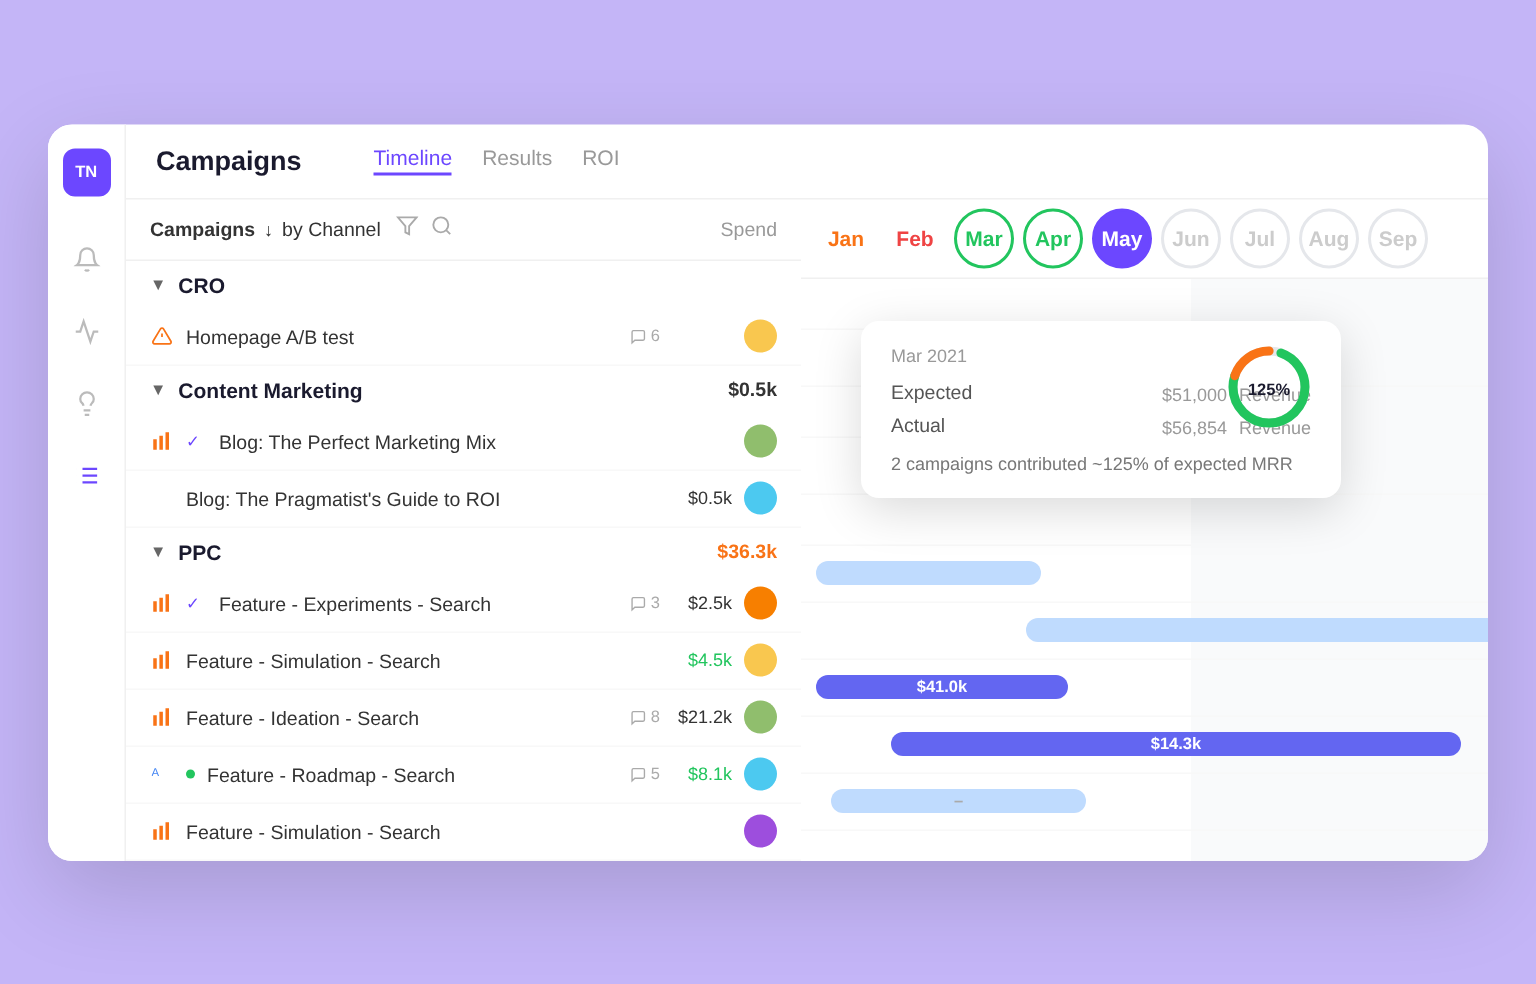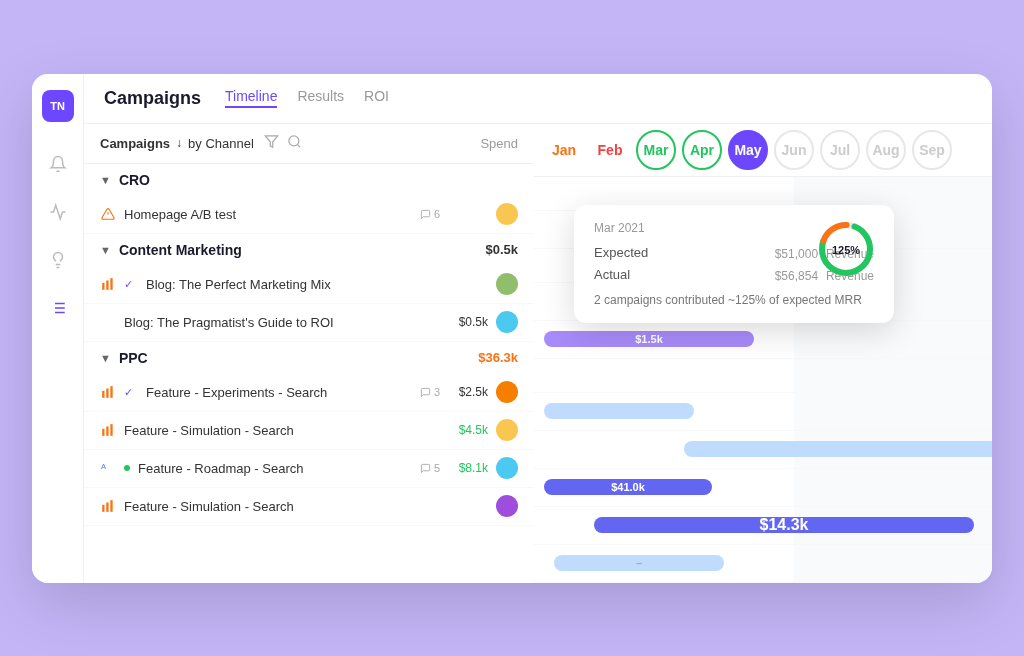--- a/index.html
+++ b/index.html
@@ -75,20 +75,21 @@
       gap: 24px;
     }
     .header-title {
       font-size: 18px;
       font-weight: 700;
       color: #1a1a2e;
     }
     .header-nav {
       display: flex;
       gap: 20px;
+      margin-left: 24px;
     }
     .nav-item {
       font-size: 14px;
       color: #999;
       cursor: pointer;
       padding-bottom: 2px;
     }
     .nav-item.active {
       color: #6c47ff;
       border-bottom: 2px solid #6c47ff;
@@ -515,20 +516,38 @@
                   <rect x="9" y="6" width="4" height="16"></rect>
                   <rect x="16" y="2" width="4" height="20"></rect>
                 </svg>
             </div>
             <span class="row-name">Feature - Simulation - Search</span>
             <span class="row-spend green">$4.5k</span>
             <div class="row-avatar avatar-1"></div>
           </div>
           <div class="campaign-row">
             <div class="row-icon">
+              <svg width="14" height="14" viewBox="0 0 24 24" fill="#f97316">
+                  <rect x="2" y="10" width="4" height="12"></rect>
+                  <rect x="9" y="6" width="4" height="16"></rect>
+                  <rect x="16" y="2" width="4" height="20"></rect>
+                </svg>
+            </div>
+            <span class="row-name">Feature - Ideation - Search</span>
+            <div class="row-comments">
+              <svg width="11" height="11" viewBox="0 0 24 24" fill="none" stroke="#aaa" stroke-width="2">
+                  <path d="M21 15a2 2 0 0 1-2 2H7l-4 4V5a2 2 0 0 1 2-2h14a2 2 0 0 1 2 2z"></path>
+                </svg>
+              <span>8</span>
+            </div>
+            <span class="row-spend">$21.2k</span>
+            <div class="row-avatar avatar-2"></div>
+          </div>
+          <div class="campaign-row">
+            <div class="row-icon">
               <svg width="14" height="14" viewBox="0 0 24 24">
                   <text y="14" font-size="13" fill="#4285f4">A</text>
                 </svg>
             </div>
             <div style="width:6px;height:6px;border-radius:50%;background:#22c55e;flex-shrink:0;"></div>
             <span class="row-name">Feature - Roadmap - Search</span>
             <div class="row-comments">
               <svg width="11" height="11" viewBox="0 0 24 24" fill="none" stroke="#aaa" stroke-width="2">
                   <path d="M21 15a2 2 0 0 1-2 2H7l-4 4V5a2 2 0 0 1 2-2h14a2 2 0 0 1 2 2z"></path>
                 </svg>
@@ -574,40 +593,37 @@
 
           <div class="timeline-row">
             <div class="tl-bar bar-cyan" style="left:160px;width:130px;"></div>
           </div>
 
           <div class="group-header-spacer"></div>
 
           <div class="timeline-row">
           </div>
 
-          <div class="timeline-row">
-            <div class="tl-bar bar-purple" style="left:10px;width:210px;font-size:11px;font-weight:700;color:#fff;">$1.5k</div>
-          </div>
 
           <div class="group-header-spacer"></div>
 
           <div class="timeline-row">
             <div class="tl-bar bar-blue-light" style="left:10px;width:150px;"></div>
           </div>
 
           <div class="timeline-row">
             <div class="tl-bar bar-blue-light" style="left:150px;width:340px;"></div>
           </div>
 
           <div class="timeline-row">
             <div class="tl-bar bar-indigo" style="left:10px;width:168px;font-size:11px;font-weight:700;">$41.0k</div>
           </div>
 
           <div class="timeline-row">
-            <div class="tl-bar bar-indigo" style="left:60px;width:380px;font-size:16px;font-weight:700;">$14.3k</div>
+            <div class="tl-bar bar-indigo" style="left:60px;width:380px;font-size:11px;font-weight:700;">$14.3k</div>
           </div>
 
           <div class="timeline-row">
             <div class="tl-bar bar-blue-light" style="left:20px;width:170px;font-size:11px;font-weight:700;color:#aaa;">–</div>
           </div>
 
           <div class="tooltip-overlay">
             <div class="tooltip-date">Mar 2021</div>
             <div class="tooltip-row">
               <span class="tooltip-label">Expected</span>

